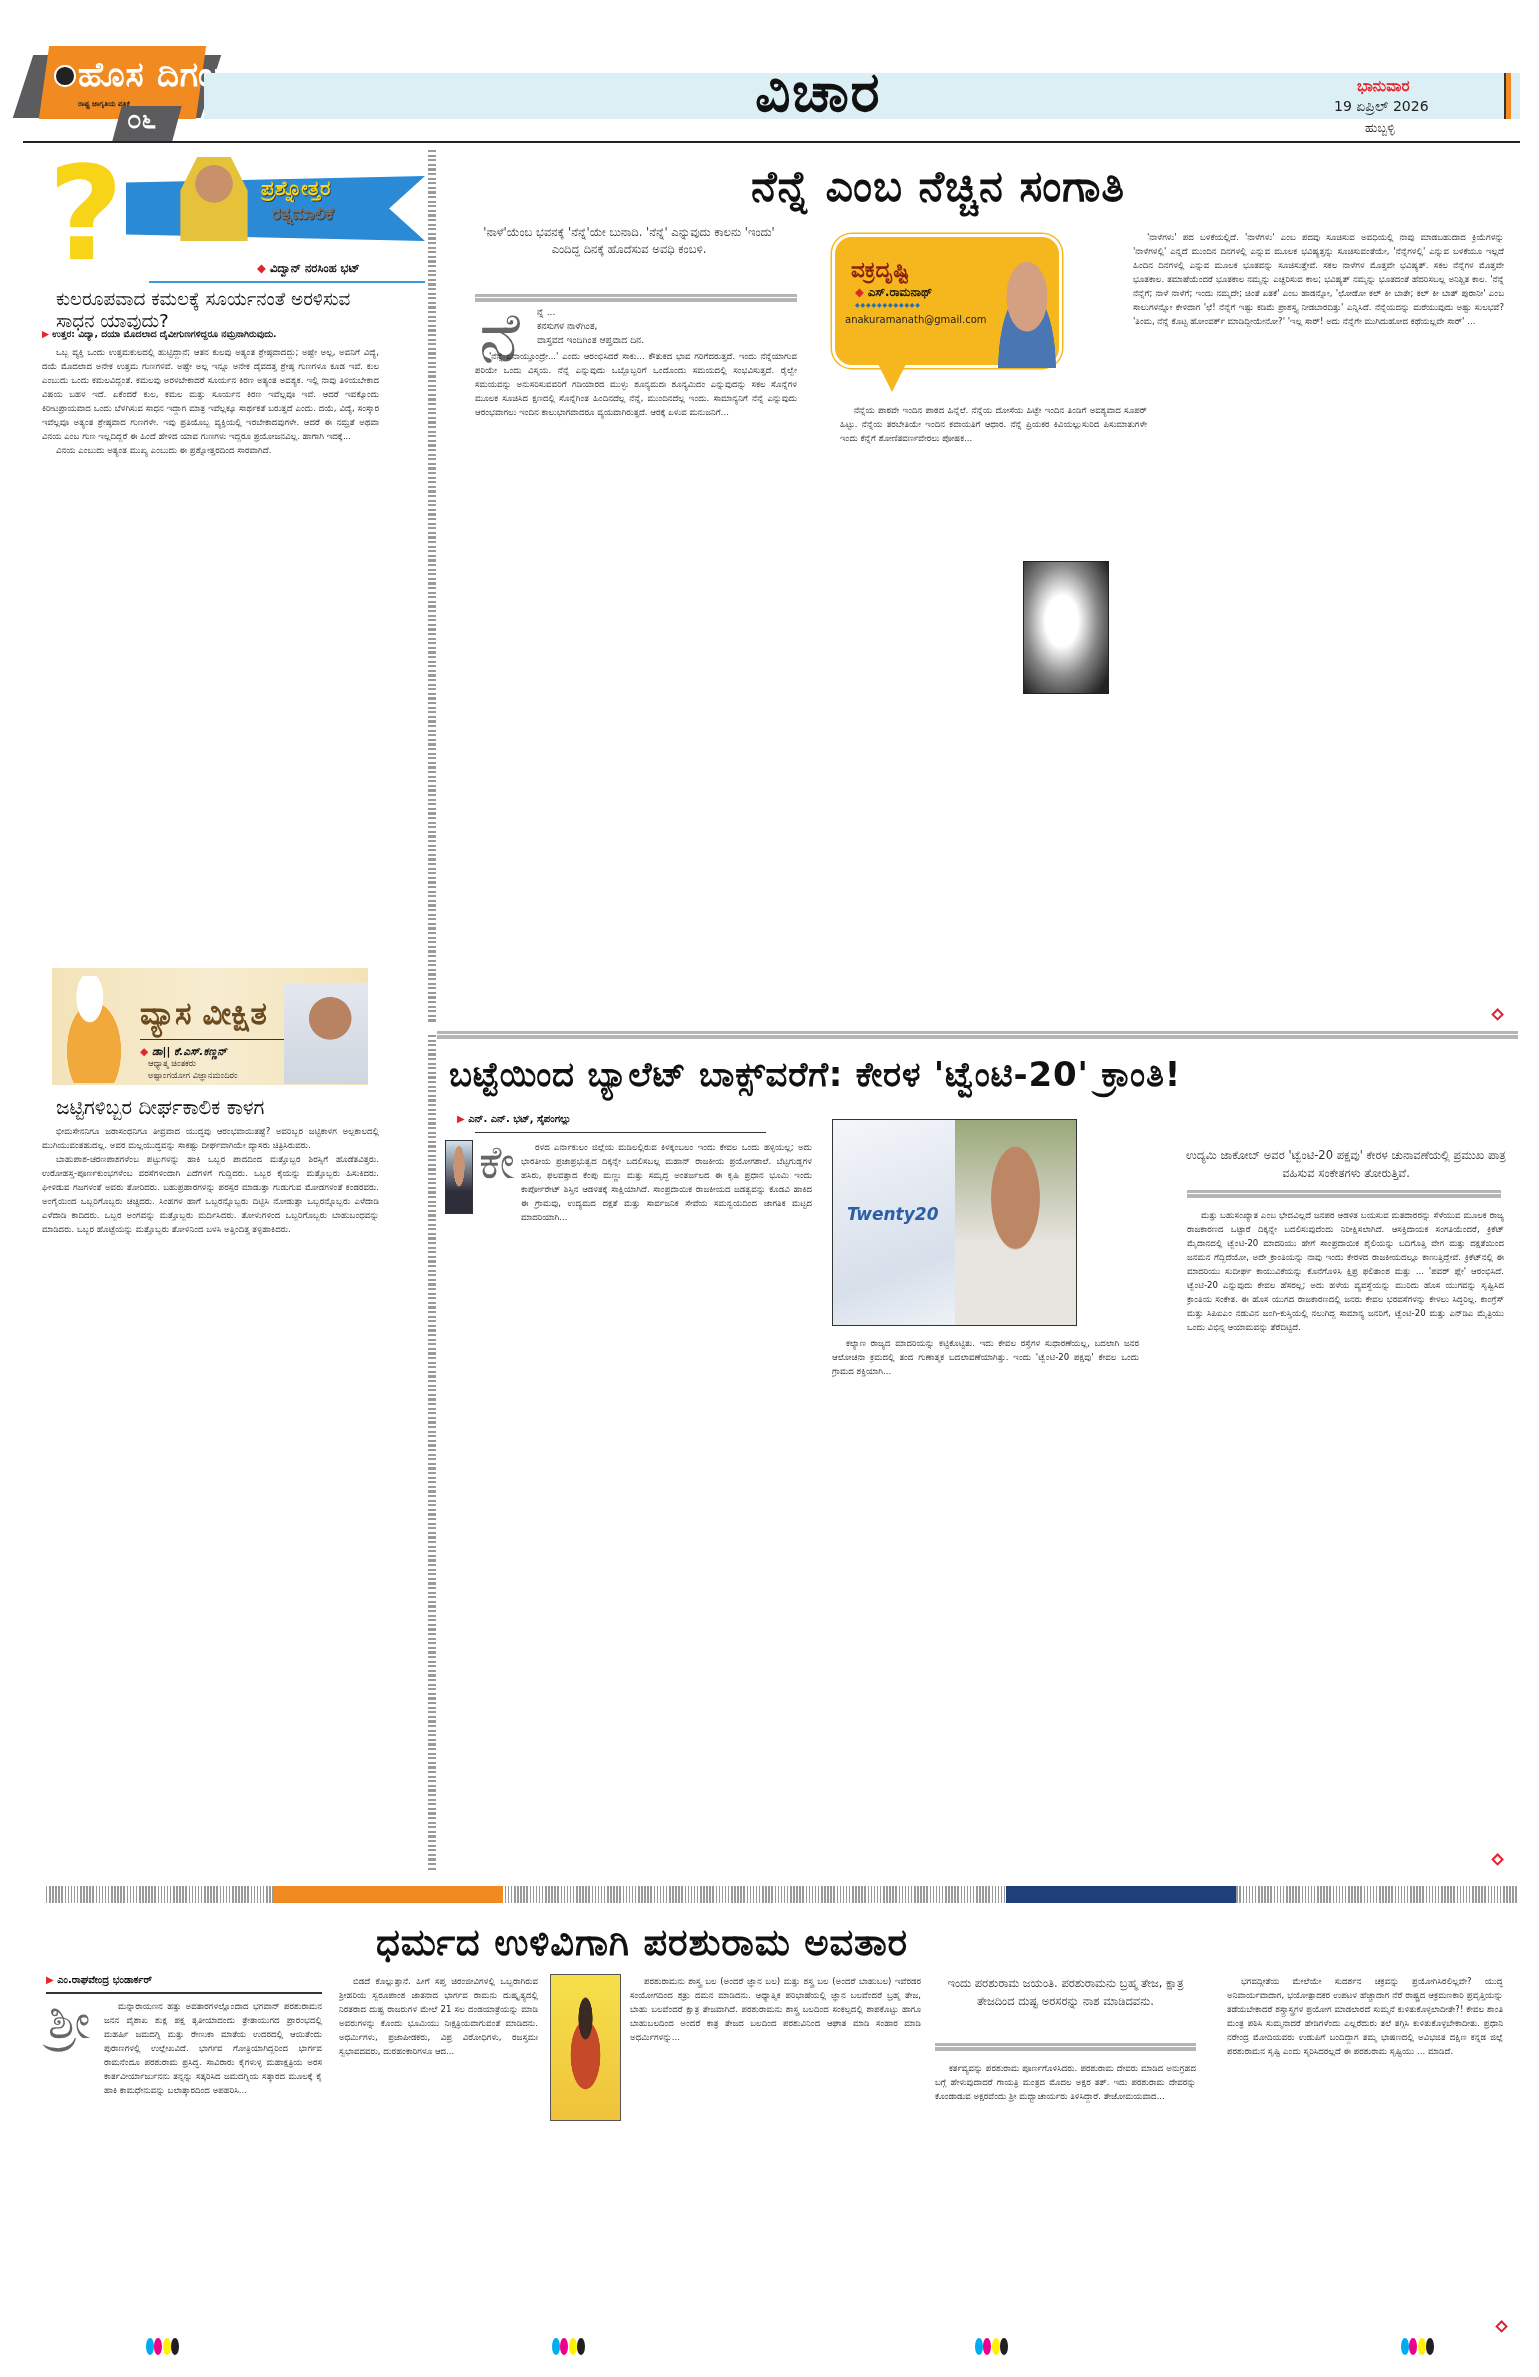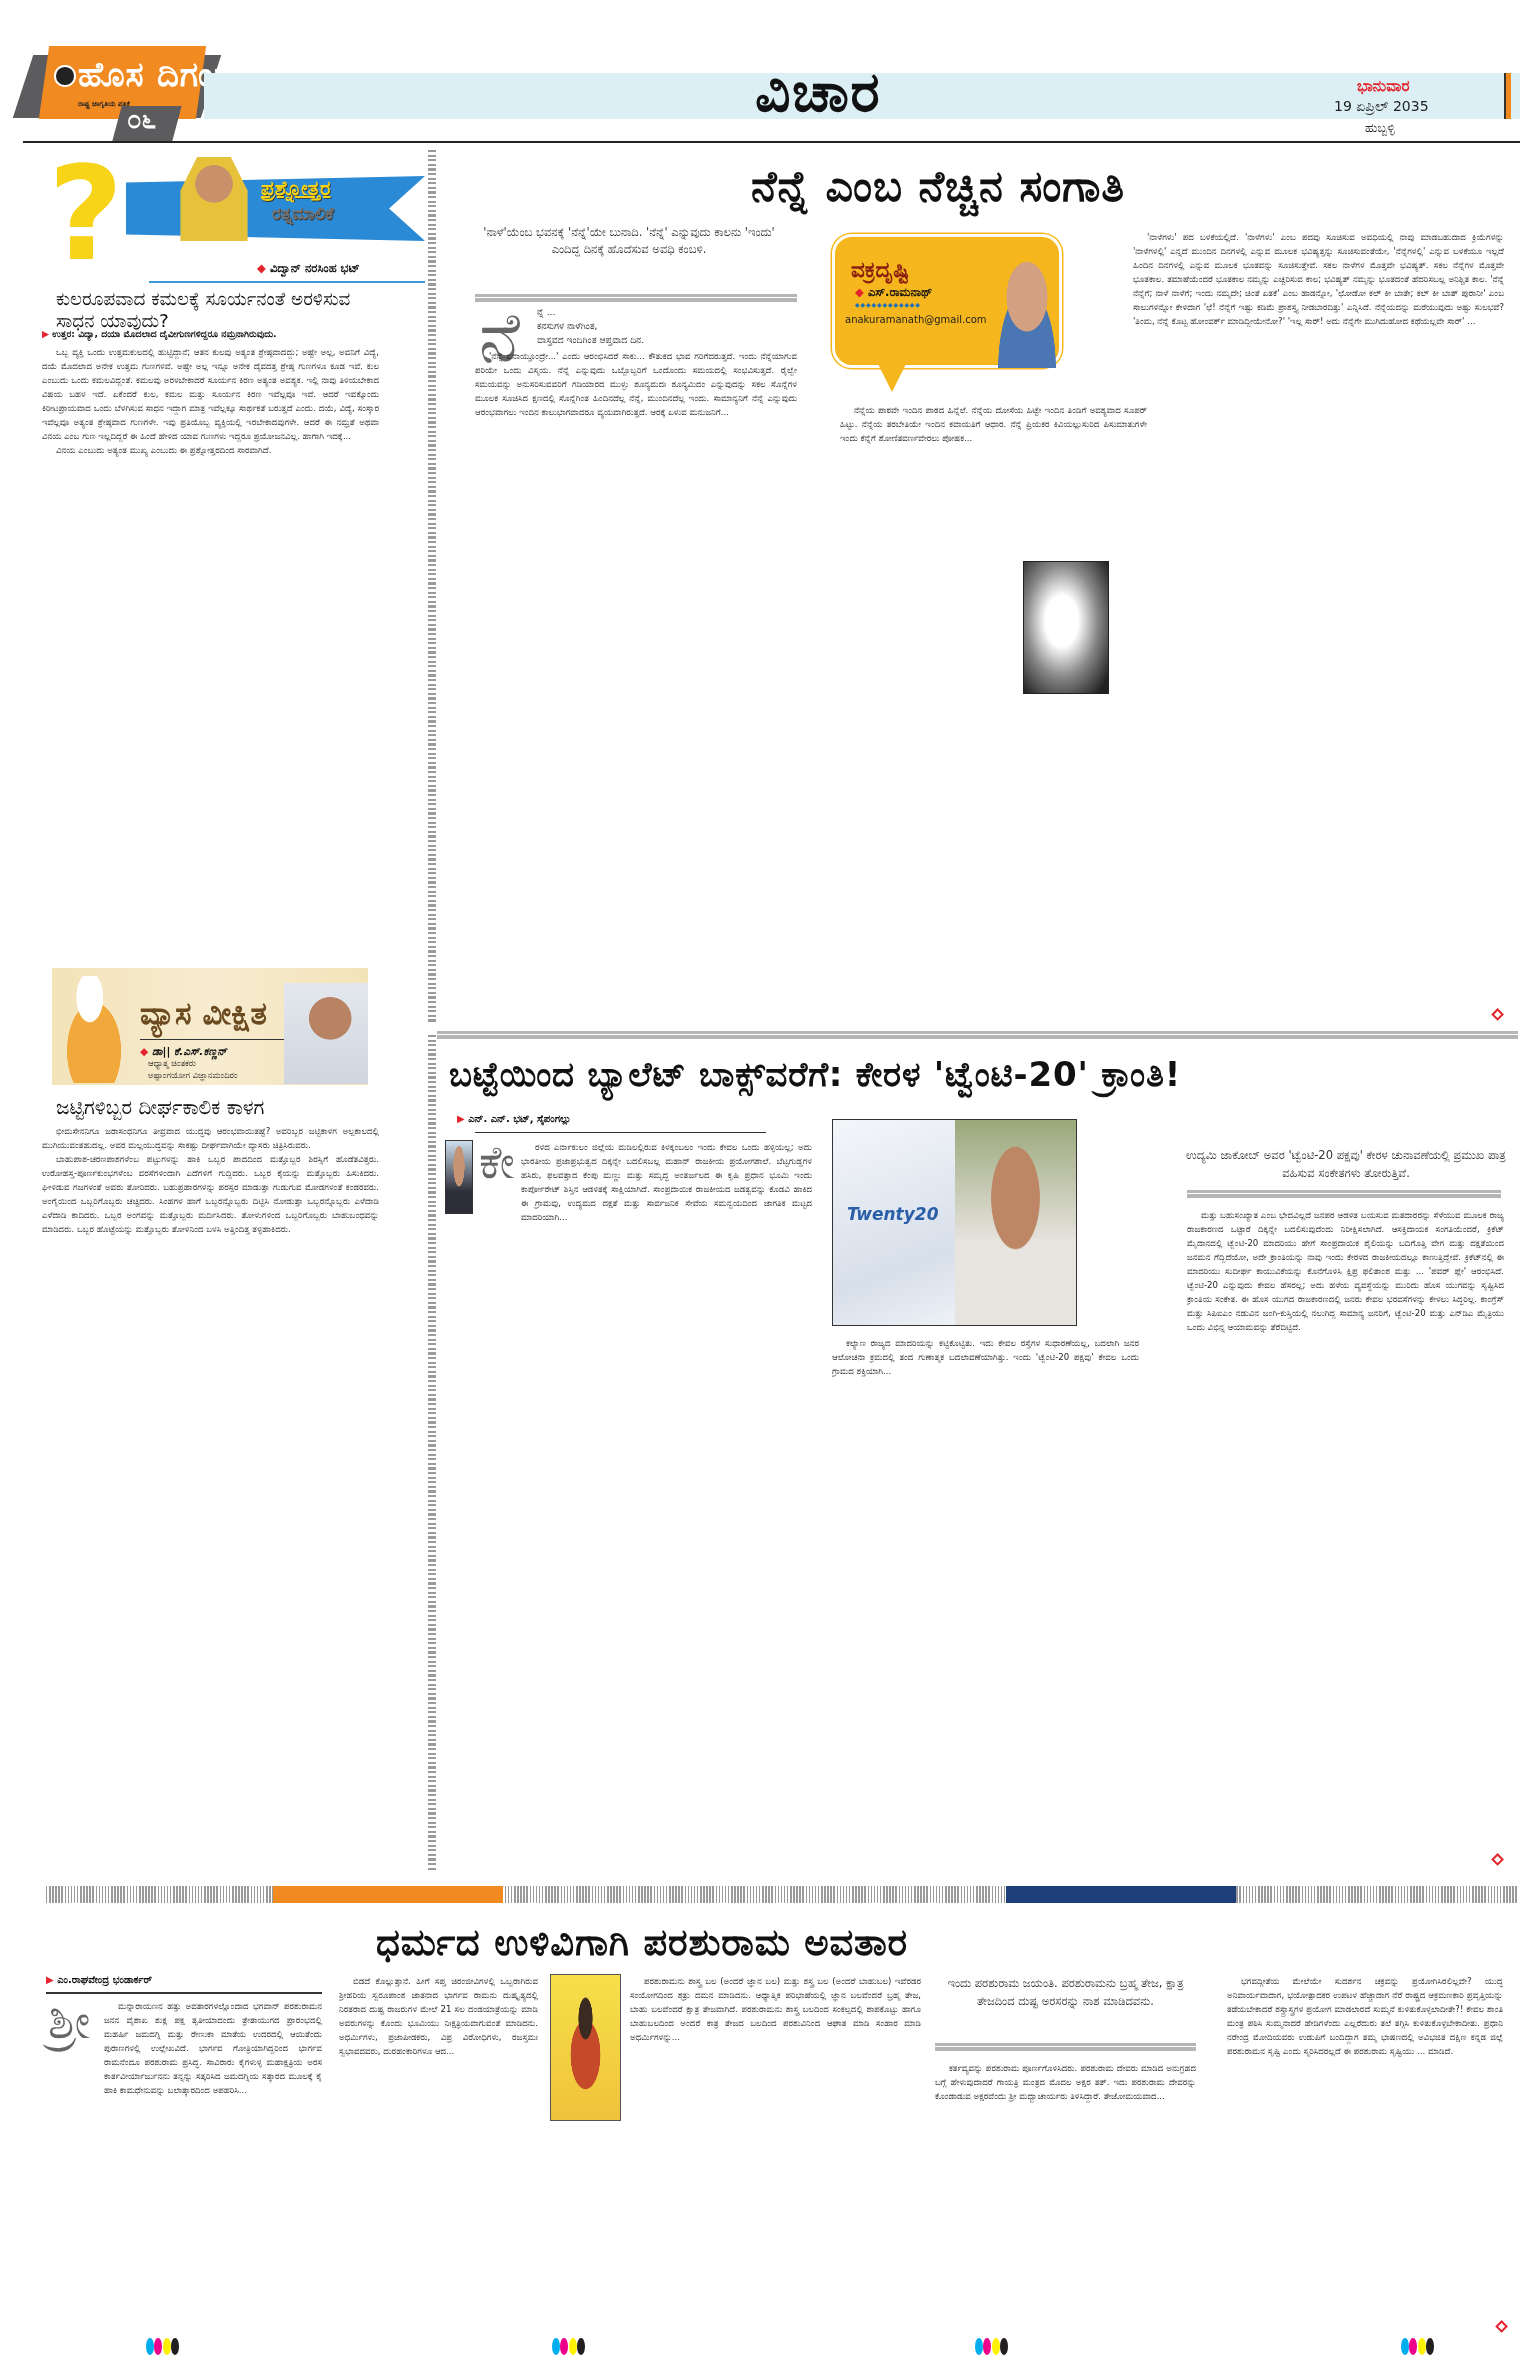--- a/index.html
+++ b/index.html
@@ -24,21 +24,21 @@
   .mast-rule { position: absolute; left: 23px; top: 141px; width: 1497px; height: 1.5px; background: #222; }
 
   
   .vsep { position: absolute; width: 7.7px; background: repeating-linear-gradient(to bottom, #9a9a9a 0 2.3px, transparent 2.3px 4.6px); }
 
   
   .qa-header { position: absolute; left: 42px; top: 157px; width: 345px; height: 123px; }
   .qa-qmark { position: absolute; left: 6.1px; top: -7.7px; font-size: 130px; font-weight: bold; color: #f7d417; line-height: 1; }
   .qa-ribbon { position: absolute; left: 84px; top: 19px; width: 299px; height: 65px; background: #2a8ad6; clip-path: polygon(0 10%, 100% 0, 88% 50%, 100% 100%, 0 90%); }
   .qa-photo { position: absolute; left: 130px; top: 0; width: 84px; height: 84px; background: radial-gradient(circle at 50% 32%, #c9916a 0 26%, transparent 27%), linear-gradient(#e6c13a, #e6c13a); border-radius: 4.6px 4.6px 0 0; clip-path: polygon(10% 100%, 10% 40%, 30% 0, 70% 0, 90% 40%, 90% 100%); }
-  .qa-title1 { position: absolute; left: 219px; top: 19px; font-size: 20px; font-weight: bold; color: #f7d417; text-shadow: 0.8px 0.8px 0 #333; text-decoration: underline; }
+  .qa-title1 { position: absolute; left: 219px; top: 19px; font-size: 20px; font-weight: bold; color: #f7d417; text-shadow: 0.8px 0.8px 0 #333; }
   .qa-title2 { position: absolute; left: 230px; top: 46px; font-size: 17px; font-weight: bold; color: #737373; text-shadow: 0.8px 0.8px 0 #333; }
   .qa-byline { position: absolute; left: 215px; top: 104px; font-size: 11.5px; font-weight: bold; color: #111; }
   .qa-byline .dot, .dot { color: #e4242c; }
   .qa-rule { position: absolute; left: 107px; top: 124px; width: 276px; height: 1.5px; background: #3d9ad9; }
 
   .headline-l { position: absolute; left: 56px; width: 337px; font-weight: normal; color: #111; line-height: 1.2; }
   .body-text { position: absolute; font-size: 8.6px; line-height: 14px; color: #222; text-align: justify; overflow: hidden; }
   .body-text p { text-indent: 14px; }
   .answer { position: absolute; left: 42px; top: 328px; width: 337px; font-size: 9.2px; font-weight: bold; color: #111; }
   .answer .tri { color: #e4242c; }
@@ -103,21 +103,21 @@
   <div class="logo-back"></div>
   <div class="logo-front"></div>
   <div class="logo-emblem"></div>
   <div class="logo-text">ಹೊಸ ದಿಗಂತ</div>
   <div class="logo-tag">ರಾಷ್ಟ್ರ ಜಾಗೃತಿಯ ಪತ್ರಿಕೆ</div>
   <div class="page-no-box"></div>
   <div class="page-no">೦೬</div>
   <div class="banner-band"></div>
   <div class="banner-title">ವಿಚಾರ</div>
   <div class="date-day">ಭಾನುವಾರ</div>
-  <div class="date-full">19 ಏಪ್ರಿಲ್ 2035</div>
+  <div class="date-full">19 ಏಪ್ರಿಲ್ 2026</div>
   <div class="date-city">ಹುಬ್ಬಳ್ಳಿ</div>
   <div class="orange-tick"></div>
   <div class="mast-rule"></div>
 </div>
 
 <div class="vsep" style="left:428px; top:150px; height:874px;"></div>
 <div class="vsep" style="left:428px; top:1035px; height:836px;"></div>
 
 <div class="qa-header">
   <div class="qa-qmark">?</div>

